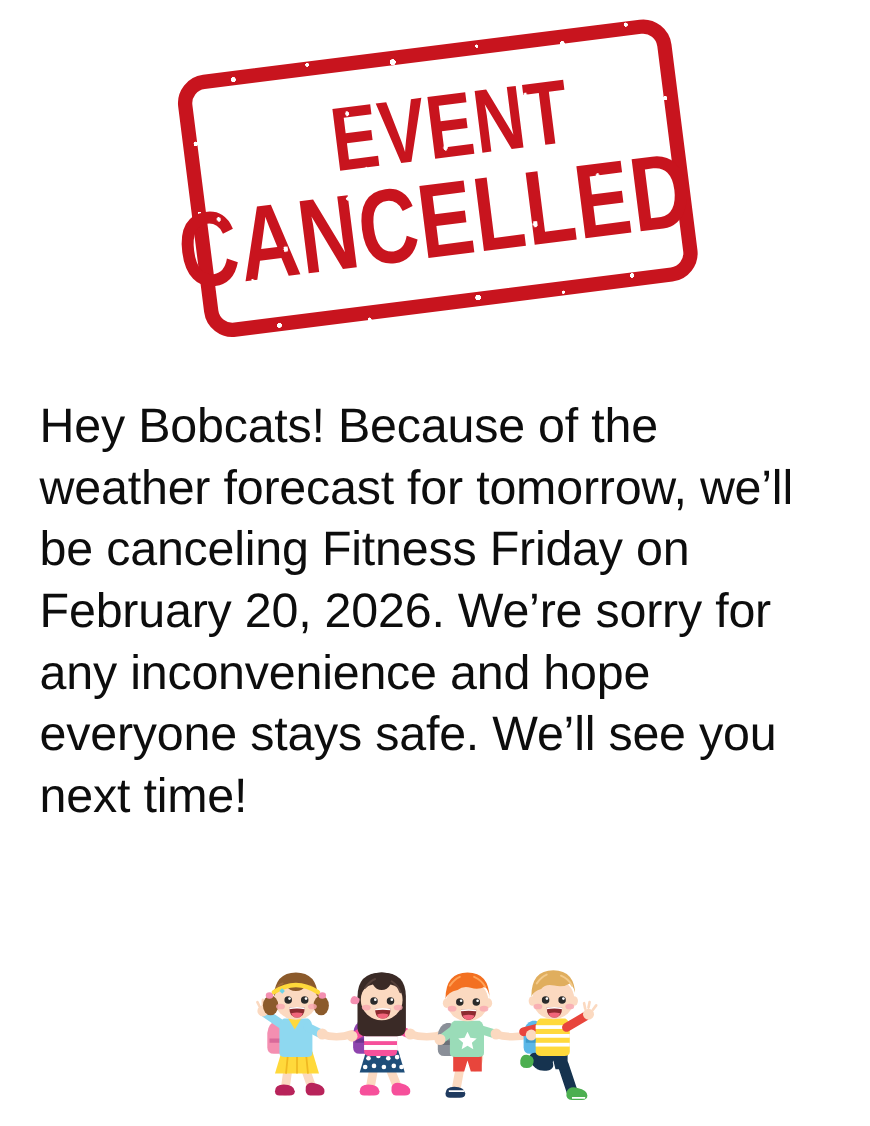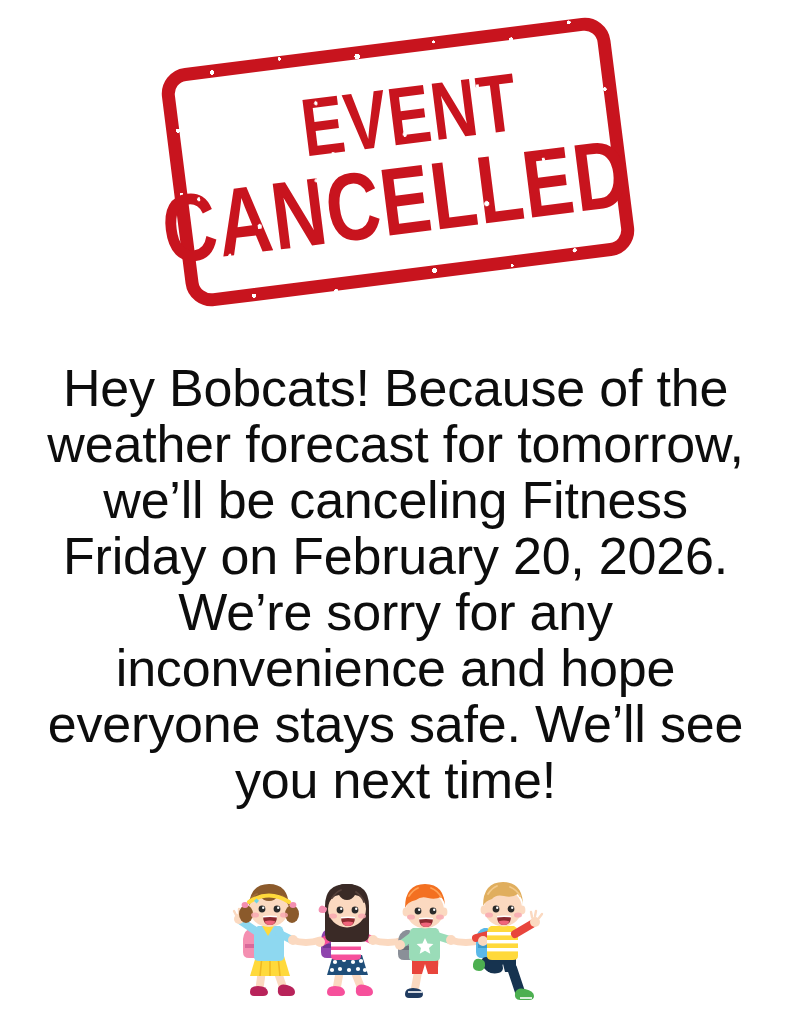--- a/index.html
+++ b/index.html
@@ -109,24 +109,23 @@
       radial-gradient(circle at 14% 84%, #fff 0 1.7px, transparent 1.9px),
       radial-gradient(circle at 64% 88%, #fff 0 1.9px, transparent 2.1px);
   }
 
   
   .message {
     position: absolute;
     left: 36px;
     top: 360px;
     width: 719px;
-    text-align: center;
     color: #0d0d0d;
     font-family: "Liberation Sans Narrow", "Liberation Sans", sans-serif;
-    font-size: 52px;
+    font-size: 44px;
     line-height: 56px;
     font-weight: 400;
     letter-spacing: -0.2px;
   }
 
   
   .kids {
     position: absolute;
     left: 232px;
     top: 872px;

